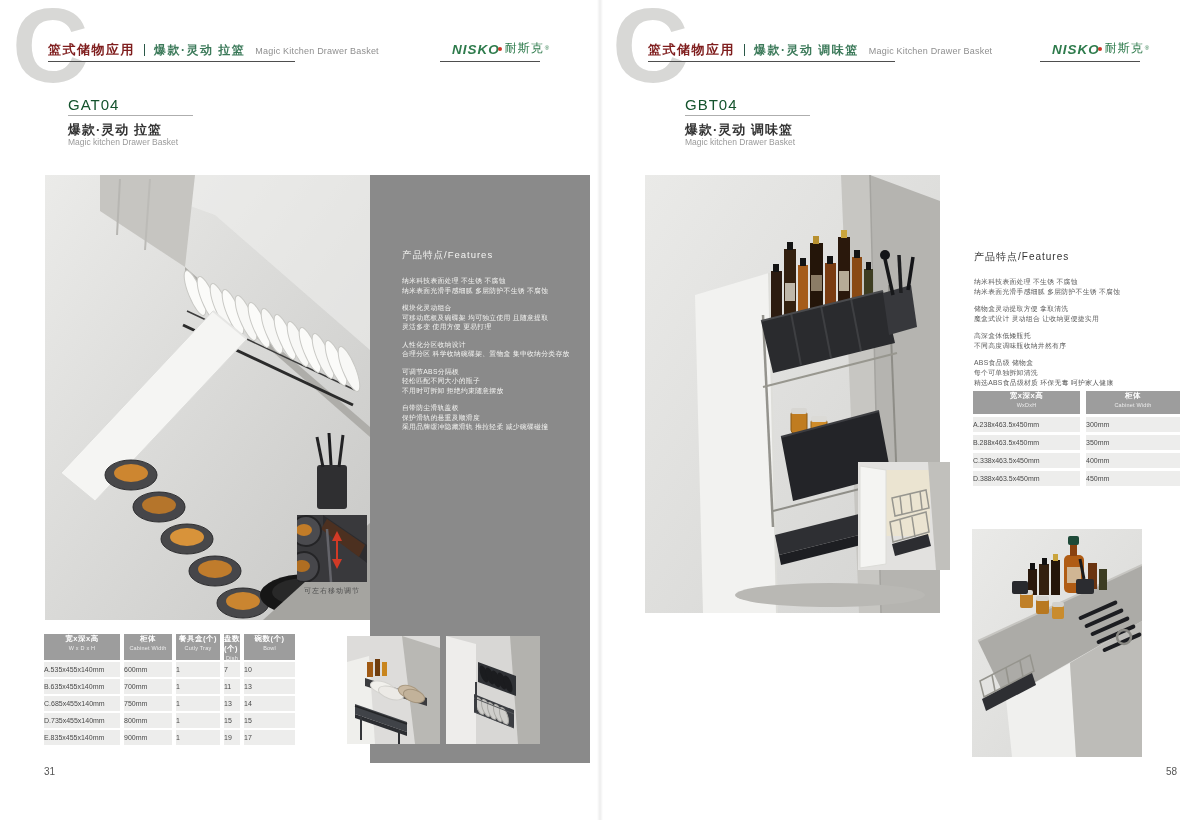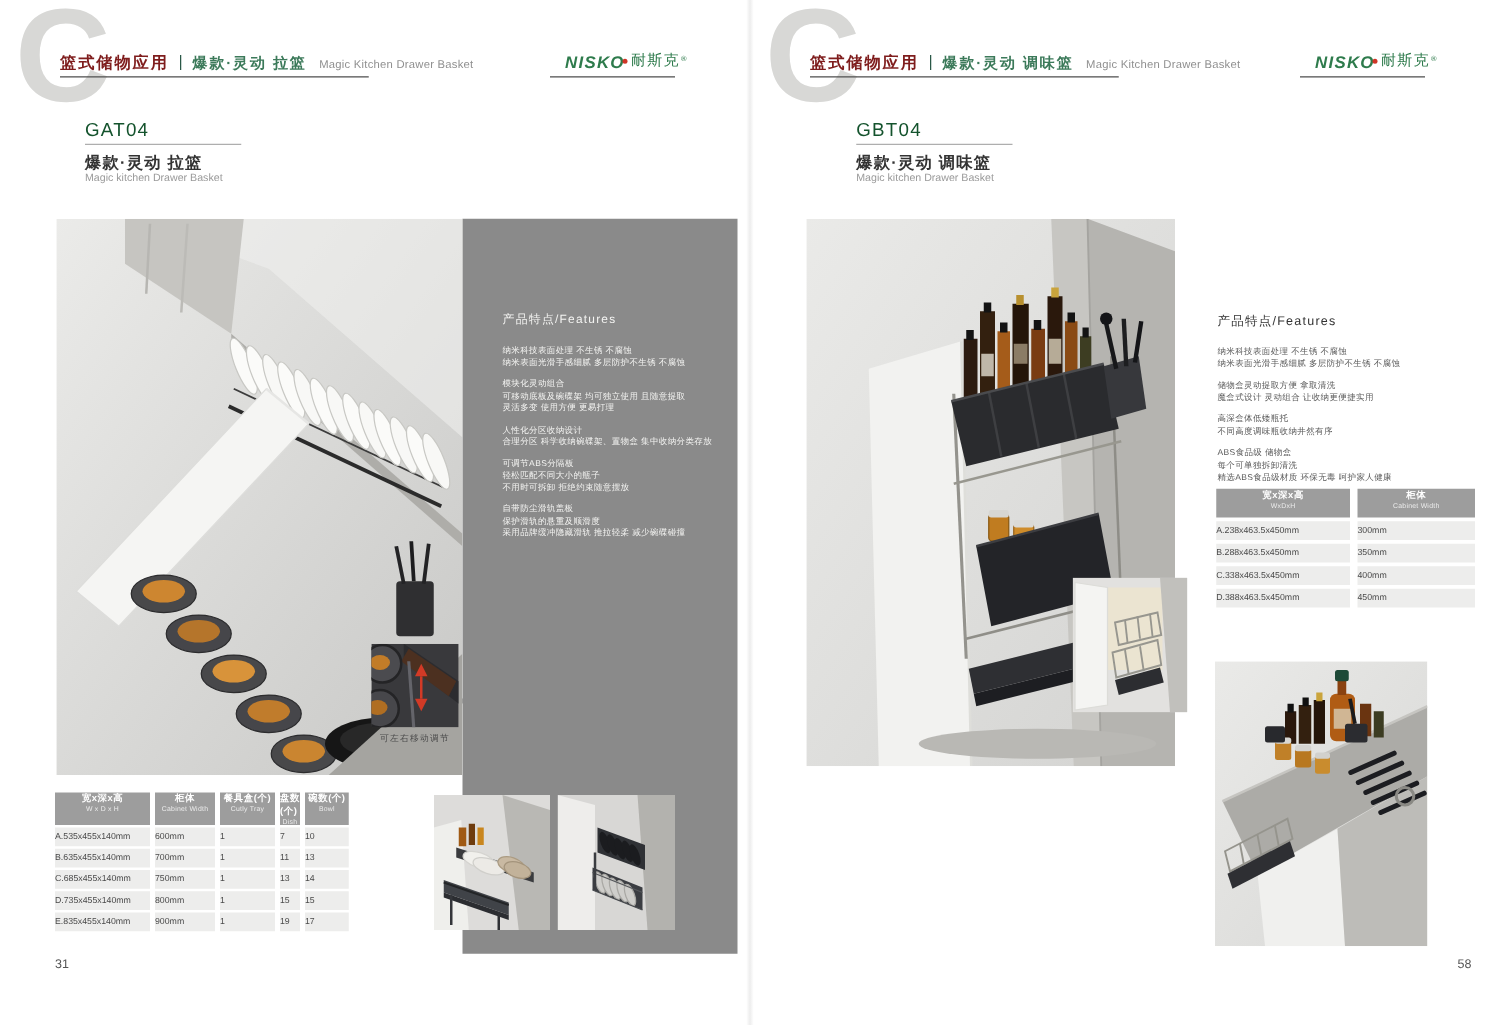--- a/index.html
+++ b/index.html
@@ -40,21 +40,21 @@
   .inset-cap{left:272px;top:586px;width:120px;text-align:center;font-size:7px;color:#4c4c4c;letter-spacing:1px}
   .tbl{display:flex;flex-direction:column}
   .tableL{left:44px;top:634px}
   .trow{display:flex;margin-bottom:2px}
   .cell{margin-right:4px;display:flex;align-items:center;justify-content:flex-start}
   .cell:last-child{margin-right:0}
   .thead .cell{background:#9d9d9d;color:#fff;flex-direction:column;height:26px}
   .tdata .cell{background:#ededec;height:15px;font-size:7px;color:#4a4a4a}
   .h-cn{font-size:7.5px;font-weight:bold;letter-spacing:.5px}
   .h-en{font-size:5.5px;color:#ececec;margin-top:1px;letter-spacing:.2px}
-  .c1{width:76px}.c2{width:48px}.c3{width:44px}.c4{width:16px}.c5{width:35px}
+  .c1{width:76px}.c2{width:48px}.c3{width:44px}.c4{width:16px}.c5{width:51px}
   .smallA{left:347px;top:636px;width:93px;height:108px}
   .smallB{left:446px;top:636px;width:94px;height:108px}
   .pagenum{top:766px;font-size:10px;color:#555}
   #pageL .pagenum{left:44px}
   #pageR .pagenum{left:566px}
   
   .photoR{left:45px;top:175px;width:295px;height:438px}
   .insetR{left:258px;top:462px;width:92px;height:108px}
   .featR{left:374px;top:250px;color:#5a5a5a;width:205px}
   .featR .feat-title{color:#333;font-size:10px;margin-bottom:13px}

